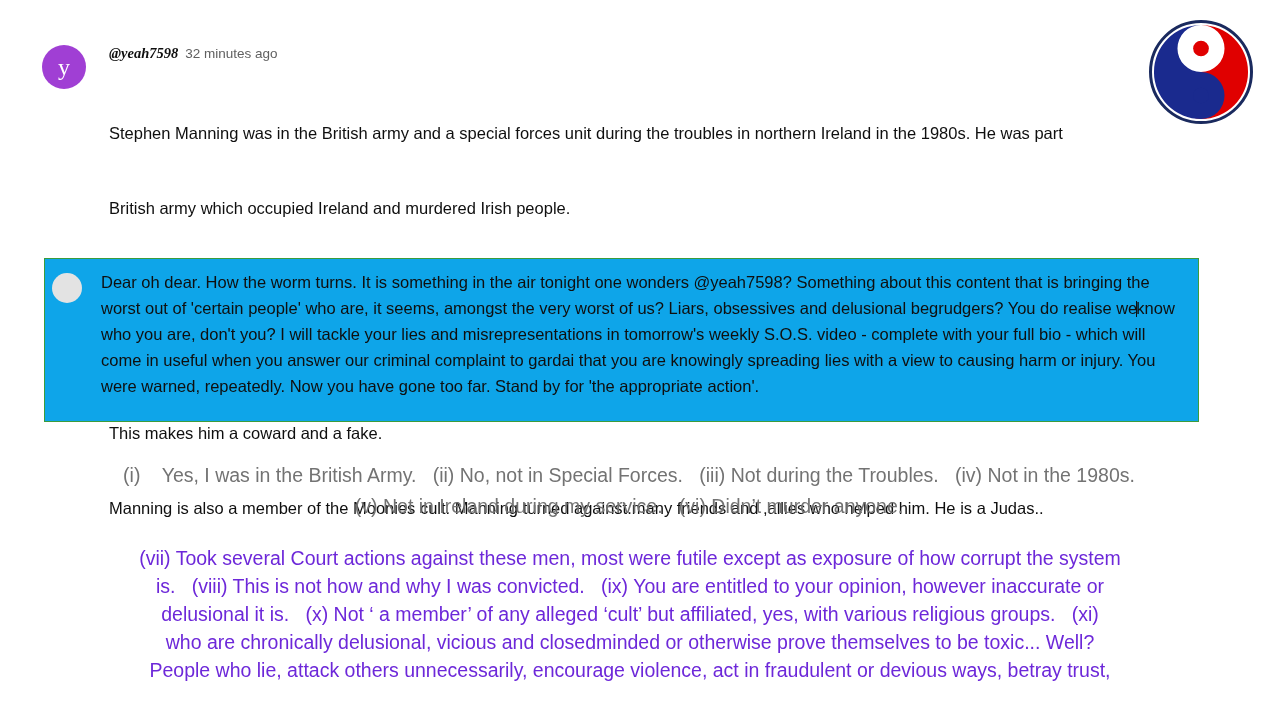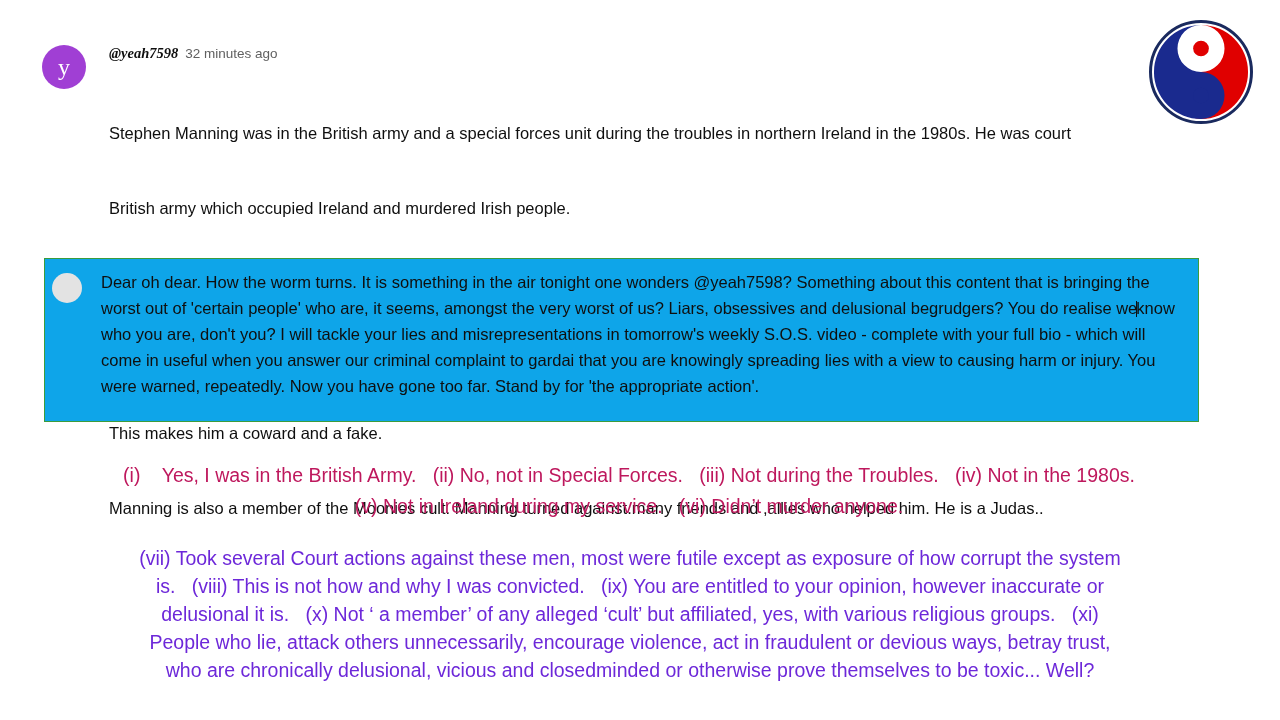--- a/index.html
+++ b/index.html
@@ -135,21 +135,21 @@
 
   
   .resp-block-1 {
     position: absolute;
     left: 64px;
     top: 460px;
     width: 1130px;
     text-align: center;
     font-size: 19.5px;
     line-height: 31px;
-    color: #be185d;
+    color: #737373;
   }
   .resp-block-2 {
     position: absolute;
     left: 72px;
     top: 544px;
     width: 1116px;
     text-align: center;
     font-size: 19.5px;
     line-height: 28px;
     color: #6d28d9;
@@ -163,21 +163,21 @@
 
   <div class="avatar">y</div>
 
   <div class="comment-body">
     <div class="comment-head">
       <span class="handle">@yeah7598</span>
       <span class="timestamp">32 minutes ago</span>
     </div>
 
     <div class="comment-text">
-      <div class="comment-p">Stephen Manning was in the British army and a special forces unit during the troubles in northern Ireland in the 1980s. He was court</div>
+      <div class="comment-p">Stephen Manning was in the British army and a special forces unit during the troubles in northern Ireland in the 1980s. He was part</div>
       <div class="comment-p">British army which occupied Ireland and murdered Irish people.</div>
       <div class="para-gap"></div>
       <div class="comment-p">He has refused to take court cases against a garda and court official for perjury in court which resulted in the false conviction of manning.</div>
       <div class="comment-p">This makes him a coward and a fake.</div>
       <div class="comment-p">Manning is also a member of the Moonies cult. Manning turned against.many friends and ,allies who helped him. He is a Judas..</div>
     </div>
   </div>
 
   <div class="logo-badge">
     <svg width="98" height="98" viewBox="0 0 100 100">
@@ -197,15 +197,15 @@
 
 <div class="resp-block-1">
   <div class="sp">(i)    Yes, I was in the British Army.   (ii) No, not in Special Forces.   (iii) Not during the Troubles.   (iv) Not in the 1980s.</div>
   <div class="sp">(v) Not in Ireland during my service.   (vi) Didn’t murder anyone.</div>
 </div>
 
 <div class="resp-block-2">
   <div class="sp">(vii) Took several Court actions against these men, most were futile except as exposure of how corrupt the system</div>
   <div class="sp">is.   (viii) This is not how and why I was convicted.   (ix) You are entitled to your opinion, however inaccurate or</div>
   <div class="sp">delusional it is.   (x) Not ‘ a member’ of any alleged ‘cult’ but affiliated, yes, with various religious groups.   (xi)</div>
+  <div class="sp">who are chronically delusional, vicious and closedminded or otherwise prove themselves to be toxic... Well?</div>
   <div class="sp">People who lie, attack others unnecessarily, encourage violence, act in fraudulent or devious ways, betray trust,</div>
-  <div class="sp">who are chronically delusional, vicious and closedminded or otherwise prove themselves to be toxic... Well?</div>
 </div>
 
 </body></html>

